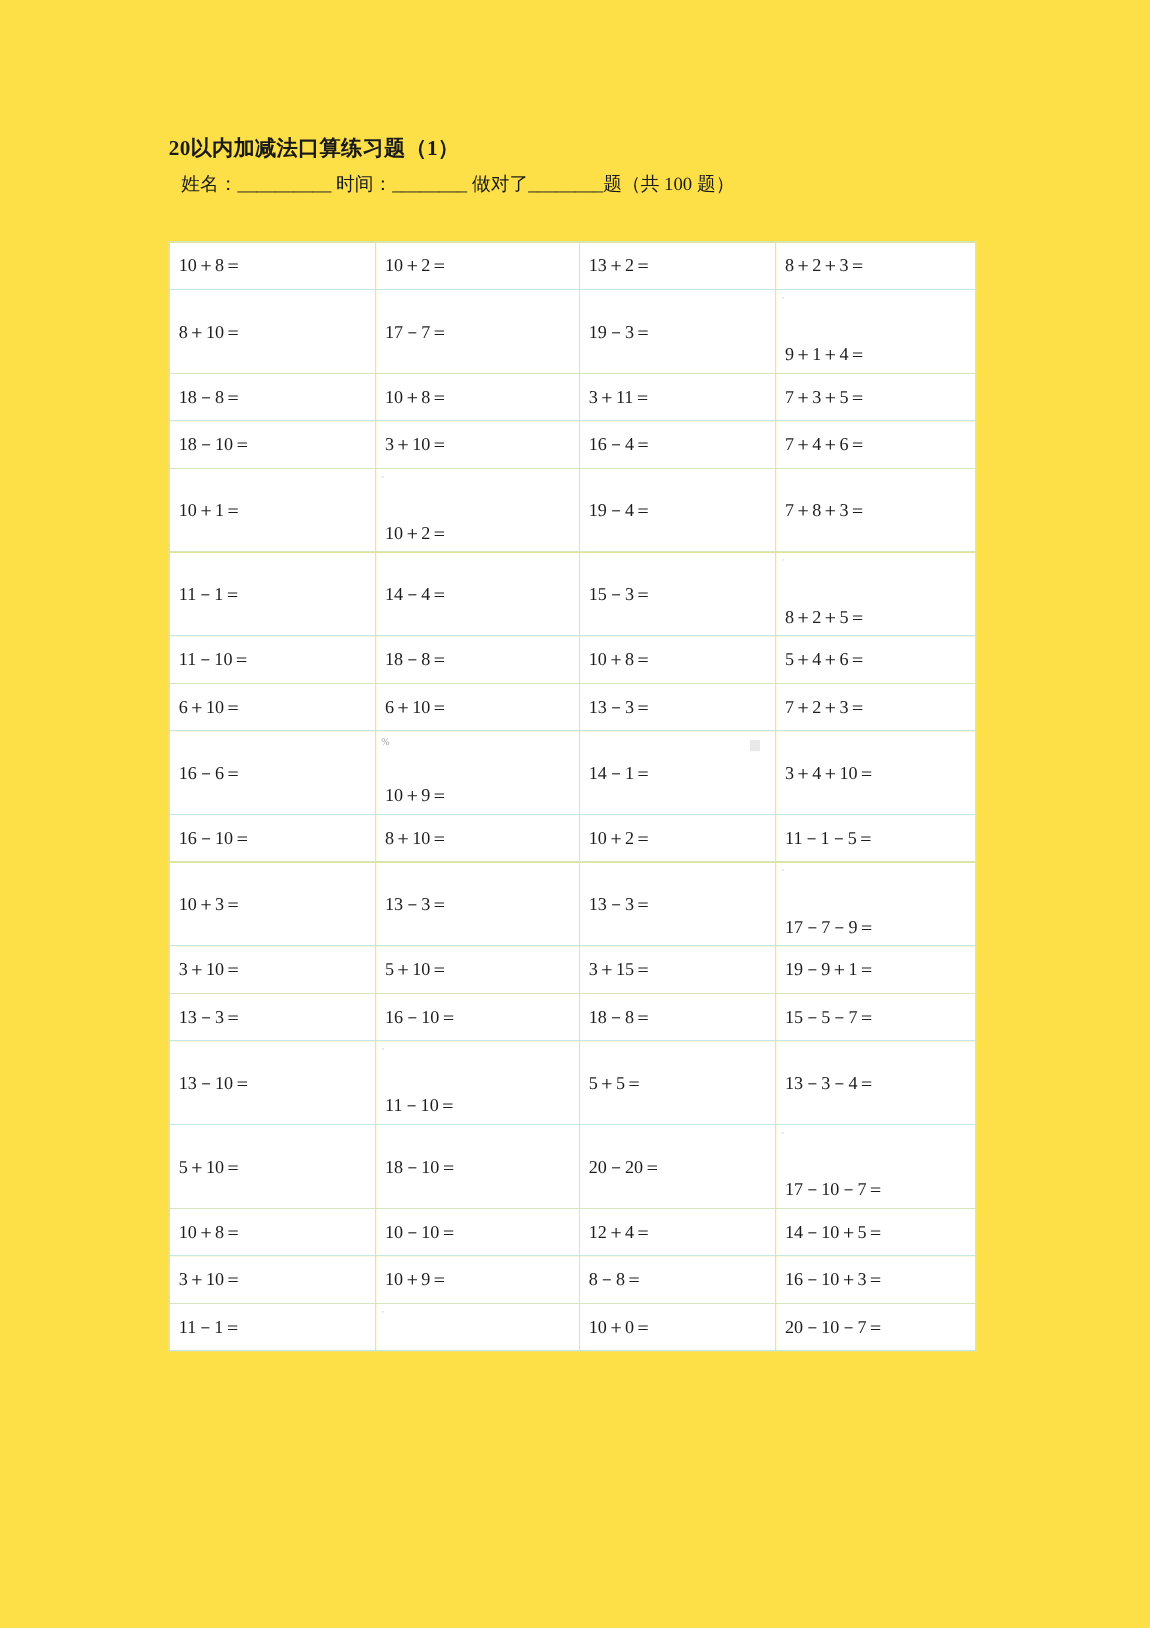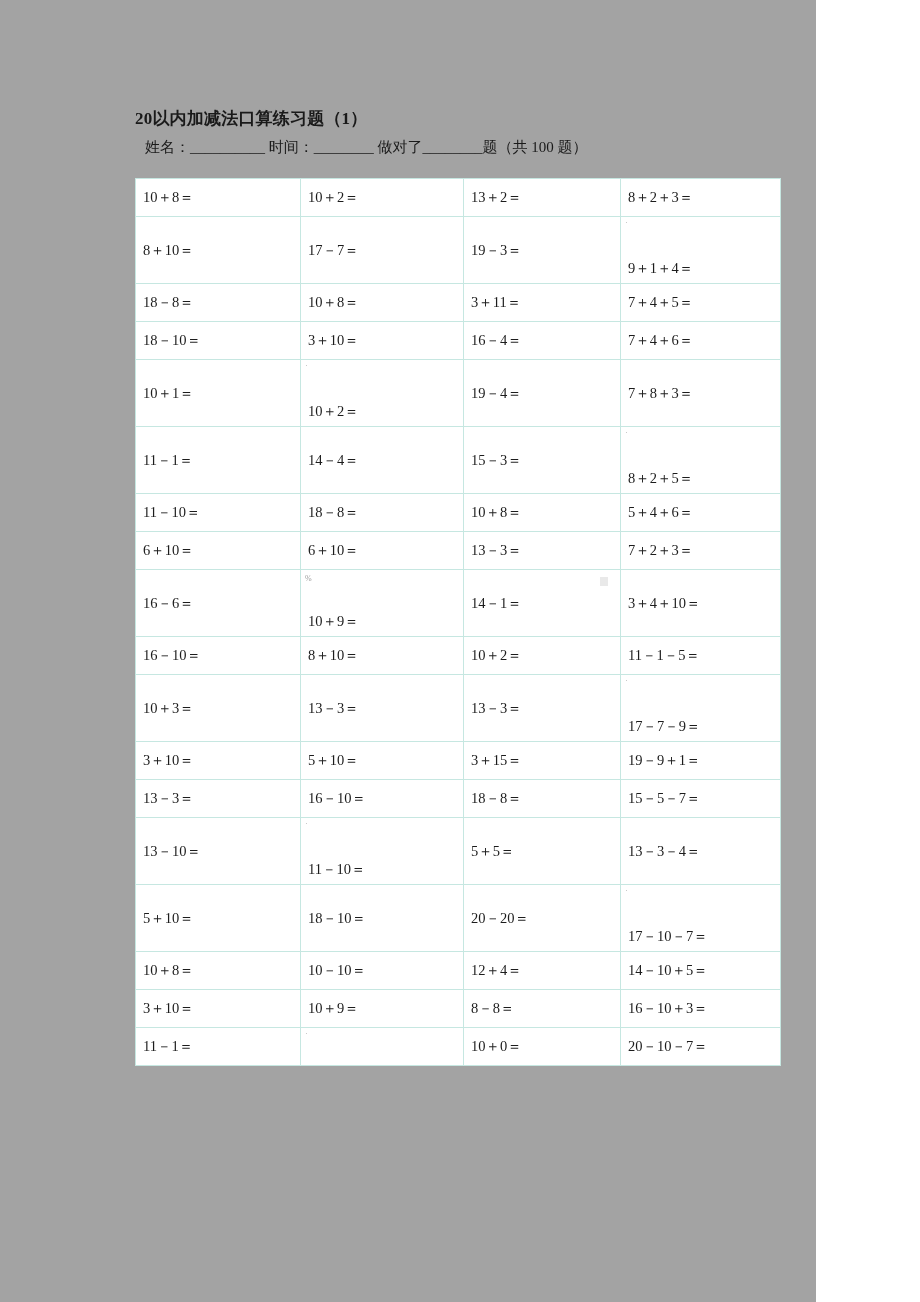--- a/index.html
+++ b/index.html
@@ -12,23 +12,23 @@
     height: 1302px;
     position: relative;
     font-family: "Liberation Serif", "DejaVu Serif", serif;
     color: #000000;
     overflow: hidden;
   }
 
   .page {
     position: absolute;
     left: 0; top: 0;
-    width: 816px;
+    width: 920px;
     height: 1302px;
-    background: #a3a3a3;
+    background: #fde047;
   }
 
   .doc-title {
     position: absolute;
     left: 135px;
     top: 107px;
     font-size: 17px;
     font-weight: bold;
     letter-spacing: 0.2px;
     white-space: nowrap;
@@ -41,21 +41,21 @@
     top: 138px;
     font-size: 15px;
     font-weight: normal;
     white-space: nowrap;
     color: #1a1a1a;
   }
 
   .worksheet-table {
     position: absolute;
     left: 135px;
-    top: 178px;
+    top: 193px;
     width: 645px;
     border-collapse: collapse;
     table-layout: fixed;
   }
 
   .worksheet-table td {
     border: 1px solid #c6e7e1;
     padding: 0 0 0 7px;
     font-size: 14.5px;
     font-family: "Liberation Serif", "DejaVu Serif", serif;
@@ -151,21 +151,21 @@
           <td>
             <span class="expr">18－8＝</span>
           </td>
           <td>
             <span class="expr">10＋8＝</span>
           </td>
           <td>
             <span class="expr">3＋11＝</span>
           </td>
           <td>
-            <span class="expr">7＋4＋5＝</span>
+            <span class="expr">7＋3＋5＝</span>
           </td>
         </tr>
         <tr class="row-short">
           <td>
             <span class="expr">18－10＝</span>
           </td>
           <td>
             <span class="expr">3＋10＝</span>
           </td>
           <td>

